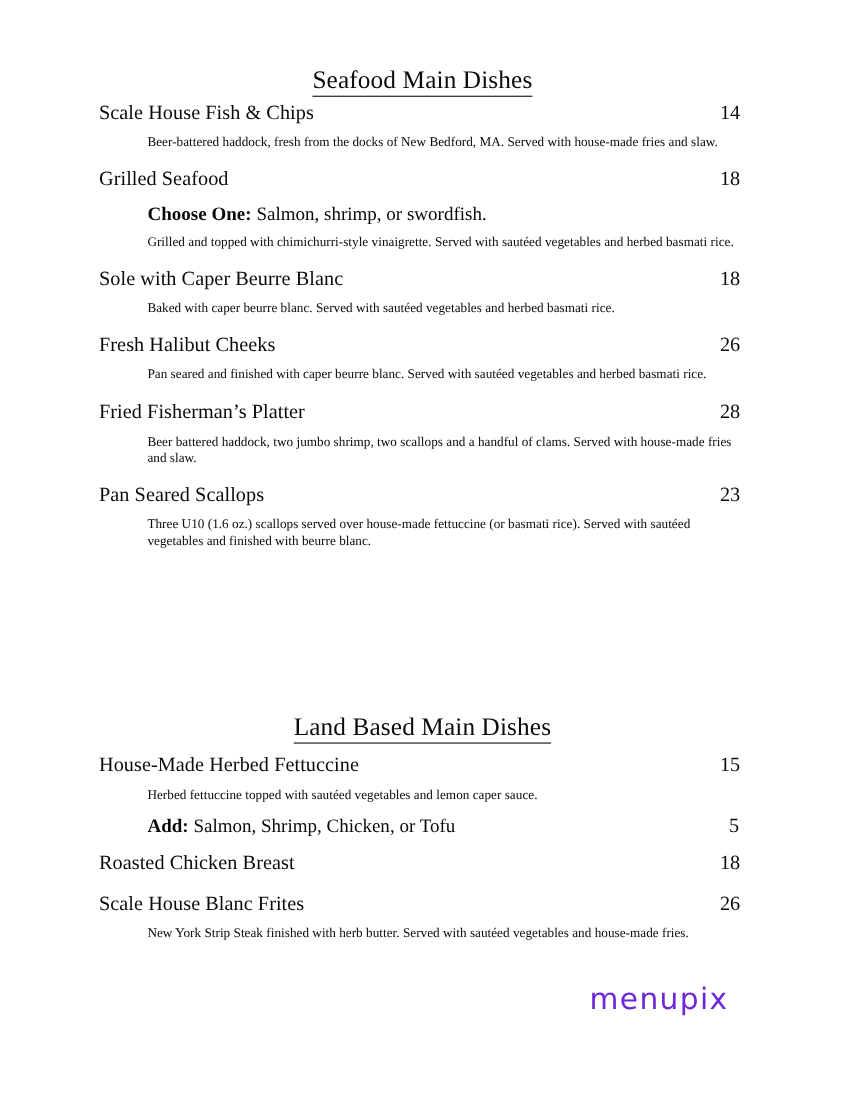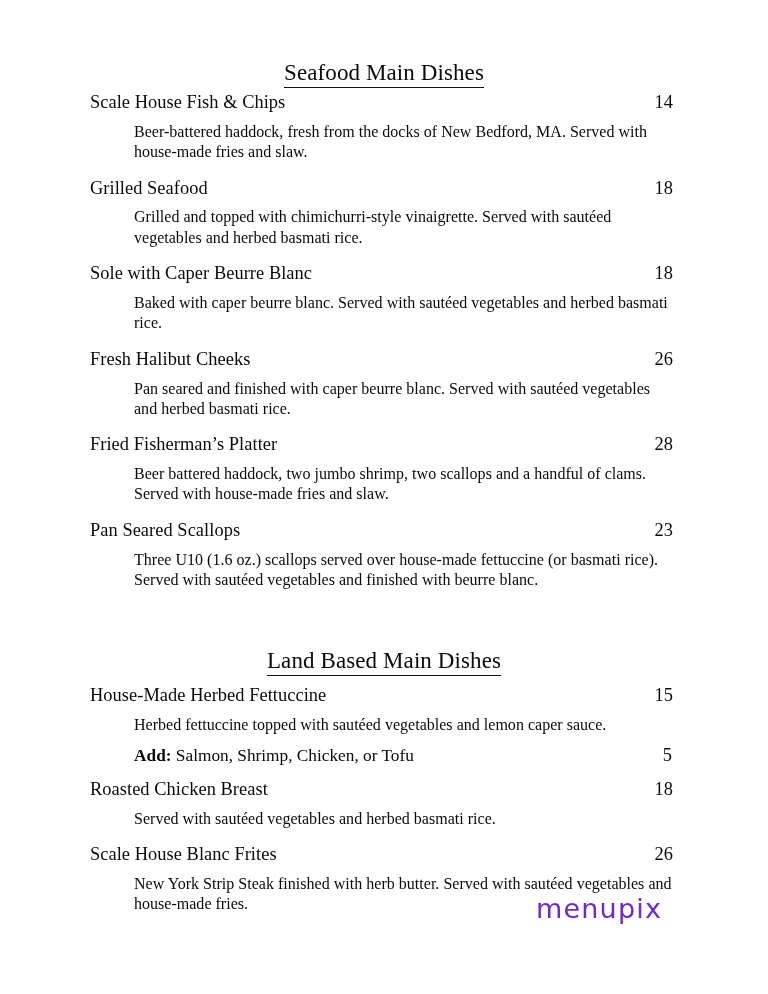--- a/index.html
+++ b/index.html
@@ -82,21 +82,21 @@
   .item-price {
     font-weight: 400;
     text-align: right;
     min-width: 26px;
     letter-spacing: 0.05px;
   }
 
   .item-desc {
     margin-left: 44px;
     margin-top: 7px;
-    font-size: 16px;
+    font-size: 12px;
     line-height: 1.27;
     letter-spacing: 0.02px;
     max-width: 540px;
   }
 
   
   .item-option {
     margin-left: 44px;
     margin-top: 9px;
     font-size: 17.3px;
@@ -151,20 +151,23 @@
       </div>
       <div class="item-desc">Beer-battered haddock, fresh from the docks of New Bedford, MA. Served with house-made fries and slaw.</div>
     </div>
     <div class="gap-after-item"></div>
 
     <div class="item">
       <div class="item-head">
         <span class="item-name">Grilled Seafood</span>
         <span class="item-price">18</span>
       </div>
+      <div class="item-option">
+        <span class="opt-text"><span class="opt-lead">Choose One:</span><span class="opt-rest">  Salmon, shrimp, or swordfish.</span></span>
+      </div>
       <div class="item-desc">Grilled and topped with chimichurri-style vinaigrette. Served with sautéed vegetables and herbed basmati rice.</div>
     </div>
     <div class="gap-after-item"></div>
 
     <div class="item">
       <div class="item-head">
         <span class="item-name">Sole with Caper Beurre Blanc</span>
         <span class="item-price">18</span>
       </div>
       <div class="item-desc">Baked with caper beurre blanc. Served with sautéed vegetables and herbed basmati rice.</div>
@@ -214,21 +217,20 @@
         <span class="opt-price">5</span>
       </div>
     </div>
     <div class="gap-small"></div>
 
     <div class="item">
       <div class="item-head">
         <span class="item-name">Roasted Chicken Breast</span>
         <span class="item-price">18</span>
       </div>
-      <div class="item-desc">Served with sautéed vegetables and herbed basmati rice.</div>
     </div>
     <div class="gap-after-item"></div>
 
     <div class="item">
       <div class="item-head">
         <span class="item-name">Scale House Blanc Frites</span>
         <span class="item-price">26</span>
       </div>
       <div class="item-desc">New York Strip Steak finished with herb butter. Served with sautéed vegetables and house-made fries.</div>
     </div>

